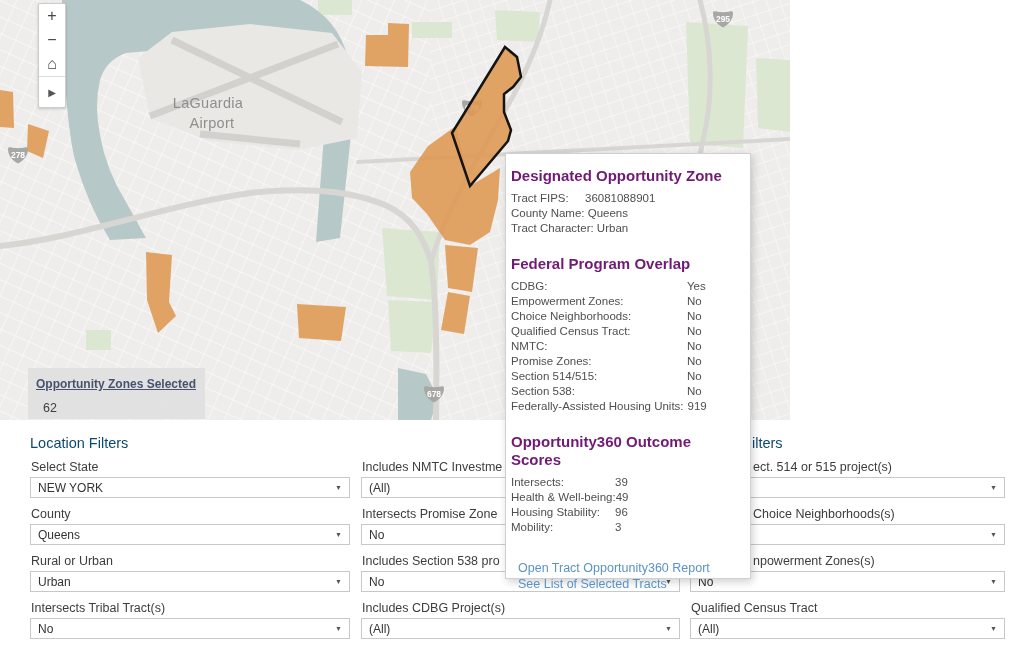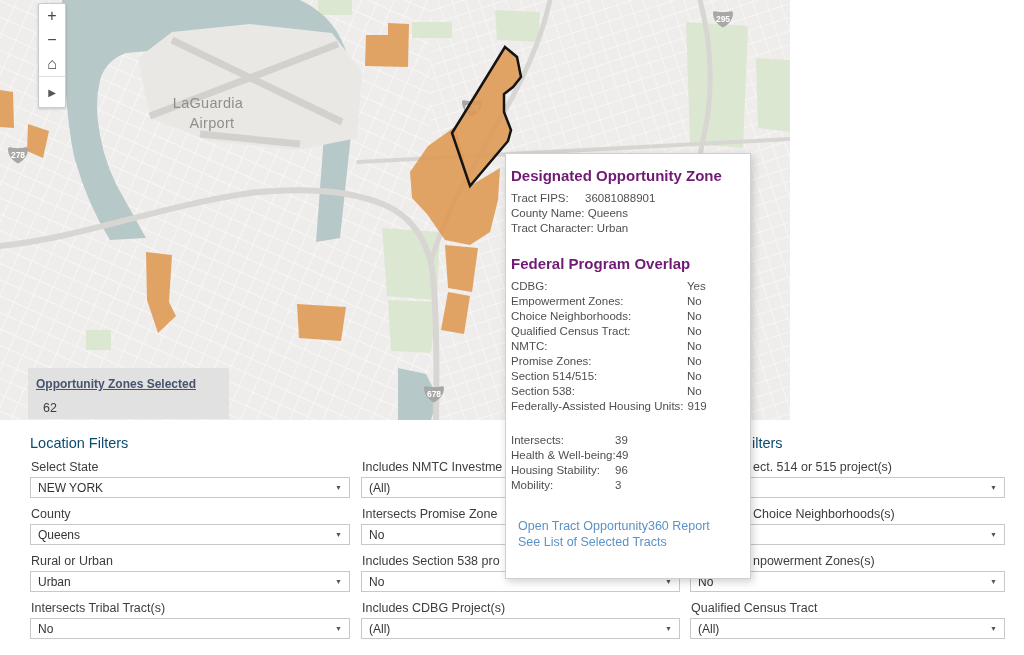--- a/index.html
+++ b/index.html
@@ -6,21 +6,21 @@
   #app{position:relative;width:1024px;height:655px;overflow:hidden;
        font-family:"Liberation Sans","DejaVu Sans",sans-serif;background:#ffffff;}
   
   #map{position:absolute;left:0;top:0;}
   #toolbar{position:absolute;left:38px;top:3px;width:26px;background:#ffffff;
            border:1px solid #cccccc;border-radius:2px;box-shadow:0 1px 3px rgba(0,0,0,.18);z-index:5;}
   .tbtn{height:24px;display:flex;align-items:center;justify-content:center;
         font-size:16px;color:#454545;cursor:pointer;user-select:none;}
   .tbtn.home{font-size:16px;}
   .tbtn.expand{height:30px;font-size:10px;color:#555;border-top:1px solid #dddddd;}
-  #sel-panel{position:absolute;left:28px;top:368px;width:201px;height:51px;
+  #sel-panel{position:absolute;left:28px;top:368px;width:177px;height:51px;
              background:rgba(223,223,223,.92);z-index:4;box-sizing:border-box;padding:6px 0 0 8px;}
   #sel-link{font-size:12px;font-weight:700;text-decoration:underline;color:#47536e;cursor:pointer;}
   #sel-count{margin:9px 0 0 7px;font-size:12.5px;color:#3d3d3d;}
   
   #tooltip{position:absolute;left:505px;top:153px;width:246px;height:426px;background:#ffffff;
            border:1px solid #d0d0d0;box-shadow:2px 3px 8px rgba(0,0,0,.18);z-index:10;
            box-sizing:border-box;padding:13px 8px 0 5px;font-size:11.5px;color:#4f4f4f;line-height:15px;}
   .ttitle{font-size:15px;font-weight:700;color:#701a75;margin:0 0 6px 0;line-height:18px;}
   .sec{margin-bottom:19px;}
   .trow{display:flex;white-space:nowrap;}
@@ -253,20 +253,21 @@
       <div class="trow">
           <span class="tl2">Section 538:</span>
           <span>No</span>
         </div>
       <div class="trow">
           <span style="margin-right:4px;">Federally-Assisted Housing Units:</span>
           <span>919</span>
         </div>
     </div>
 
+    <div class="ttitle">Opportunity360 Outcome Scores</div>
     <div>
       <div class="trow">
           <span class="tl3">Intersects:</span>
           <span>39</span>
         </div>
       <div class="trow">
           <span class="tl3">Health &amp; Well-being:</span>
           <span>49</span>
         </div>
       <div class="trow">

